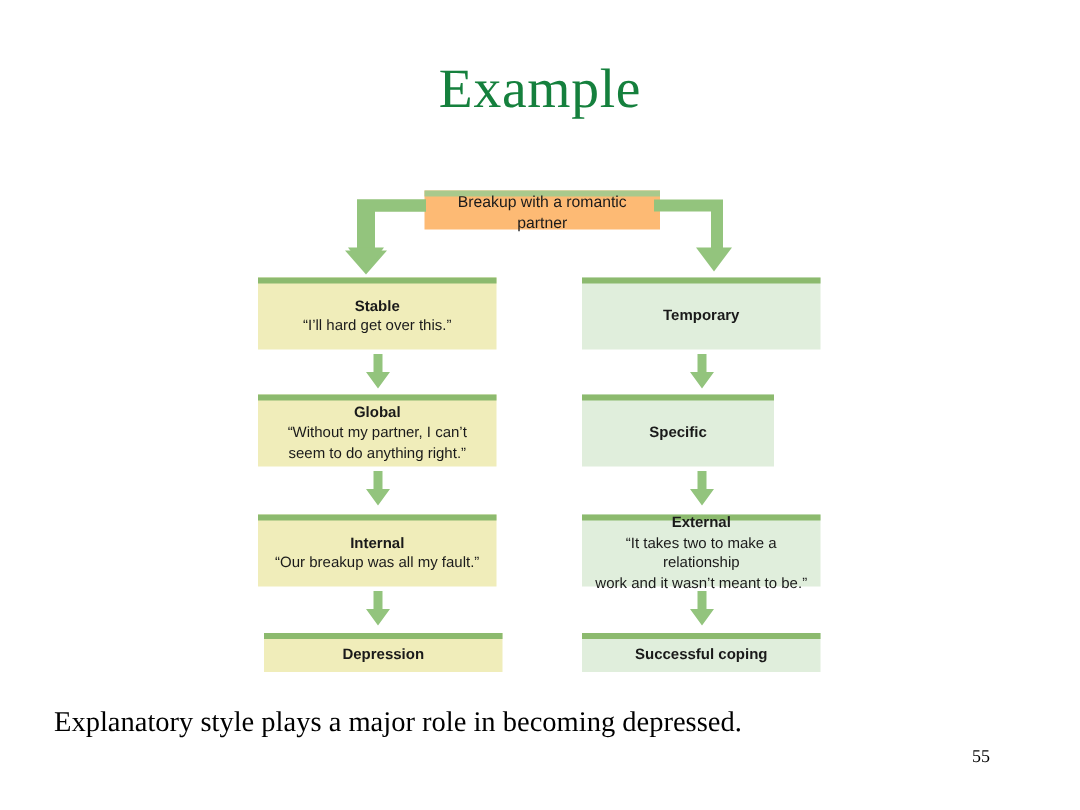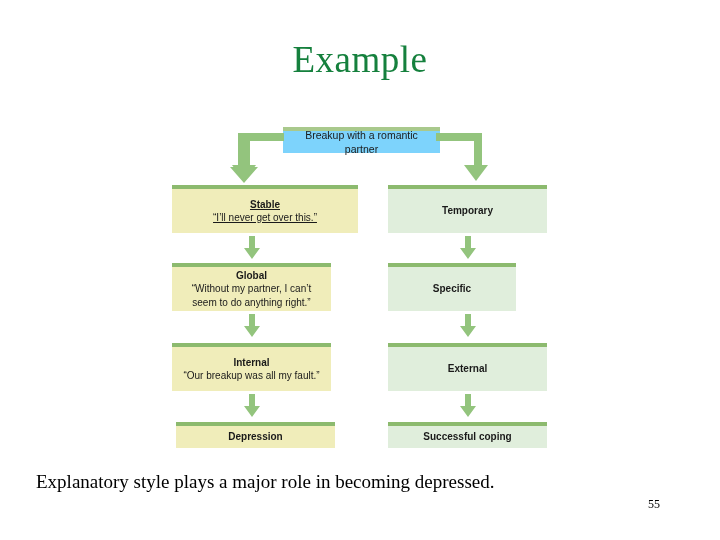--- a/index.html
+++ b/index.html
@@ -58,38 +58,38 @@
     line-height: 1.35;
   }
   .node .node-quote {
     font-size: 10px;
     font-weight: normal;
     line-height: 1.35;
     white-space: pre-line;
   }
 
   .node.root {
-    background: #7dd3fc;
+    background: #fdba74;
     border-top-color: #a9c98c;
   }
   .node.root .node-title {
     font-weight: normal;
     font-size: 10.5px;
   }
   .node.left {
     background: #f0edba;
   }
   .node.right {
     background: #e0eedc;
   }
 
   
   #node-root     { left: 283px; top: 127px; width: 157px; height: 26px; }
 
-  #node-stable   { left: 172px; top: 185px; width: 186px; height: 48px; text-decoration: underline; }
+  #node-stable   { left: 172px; top: 185px; width: 159px; height: 48px; }
   #node-temporary{ left: 388px; top: 185px; width: 159px; height: 48px; gap: 24px; }
 
   #node-global   { left: 172px; top: 263px; width: 159px; height: 48px; }
   #node-specific { left: 388px; top: 263px; width: 128px; height: 48px; }
 
   #node-internal { left: 172px; top: 343px; width: 159px; height: 48px; }
   #node-external { left: 388px; top: 343px; width: 159px; height: 48px; }
 
   #node-depression { left: 176px; top: 422px; width: 159px; height: 26px; }
   #node-coping     { left: 388px; top: 422px; width: 159px; height: 26px; }
@@ -153,21 +153,21 @@
 
   <div class="arrow" id="arrow-elbow-right">
     <svg width="60" height="56" viewBox="0 0 60 56">
       <path d="M4 2 L50 2 L50 38 L42 38 L42 10 L4 10 Z" fill="#93c47d"></path>
       <path d="M32 34 L56 34 L44 50 Z" fill="#93c47d"></path>
     </svg>
   </div>
 
   <div class="node left" id="node-stable">
     <div class="node-title">Stable</div>
-    <div class="node-quote">“I’ll never get over this.”</div>
+    <div class="node-quote">“I’ll hard get over this.”</div>
   </div>
 
   <div class="arrow" id="arrow-stable-global">
     <svg width="18" height="24" viewBox="0 0 18 24">
       <path d="M6 0 L12 0 L12 12 L17 12 L9 23 L1 12 L6 12 Z" fill="#93c47d"></path>
     </svg>
   </div>
 
   <div class="node left" id="node-global">
     <div class="node-title">Global</div>
@@ -211,20 +211,22 @@
   </div>
 
   <div class="arrow" id="arrow-specific-external">
     <svg width="18" height="24" viewBox="0 0 18 24">
       <path d="M6 0 L12 0 L12 12 L17 12 L9 23 L1 12 L6 12 Z" fill="#93c47d"></path>
     </svg>
   </div>
 
   <div class="node right" id="node-external">
     <div class="node-title">External</div>
+    <div class="node-quote">“It takes two to make a relationship
+work and it wasn’t meant to be.”</div>
   </div>
 
   <div class="arrow" id="arrow-external-coping">
     <svg width="18" height="24" viewBox="0 0 18 24">
       <path d="M6 0 L12 0 L12 12 L17 12 L9 23 L1 12 L6 12 Z" fill="#93c47d"></path>
     </svg>
   </div>
 
   <div class="node right" id="node-coping">
     <div class="node-title">Successful coping</div>

